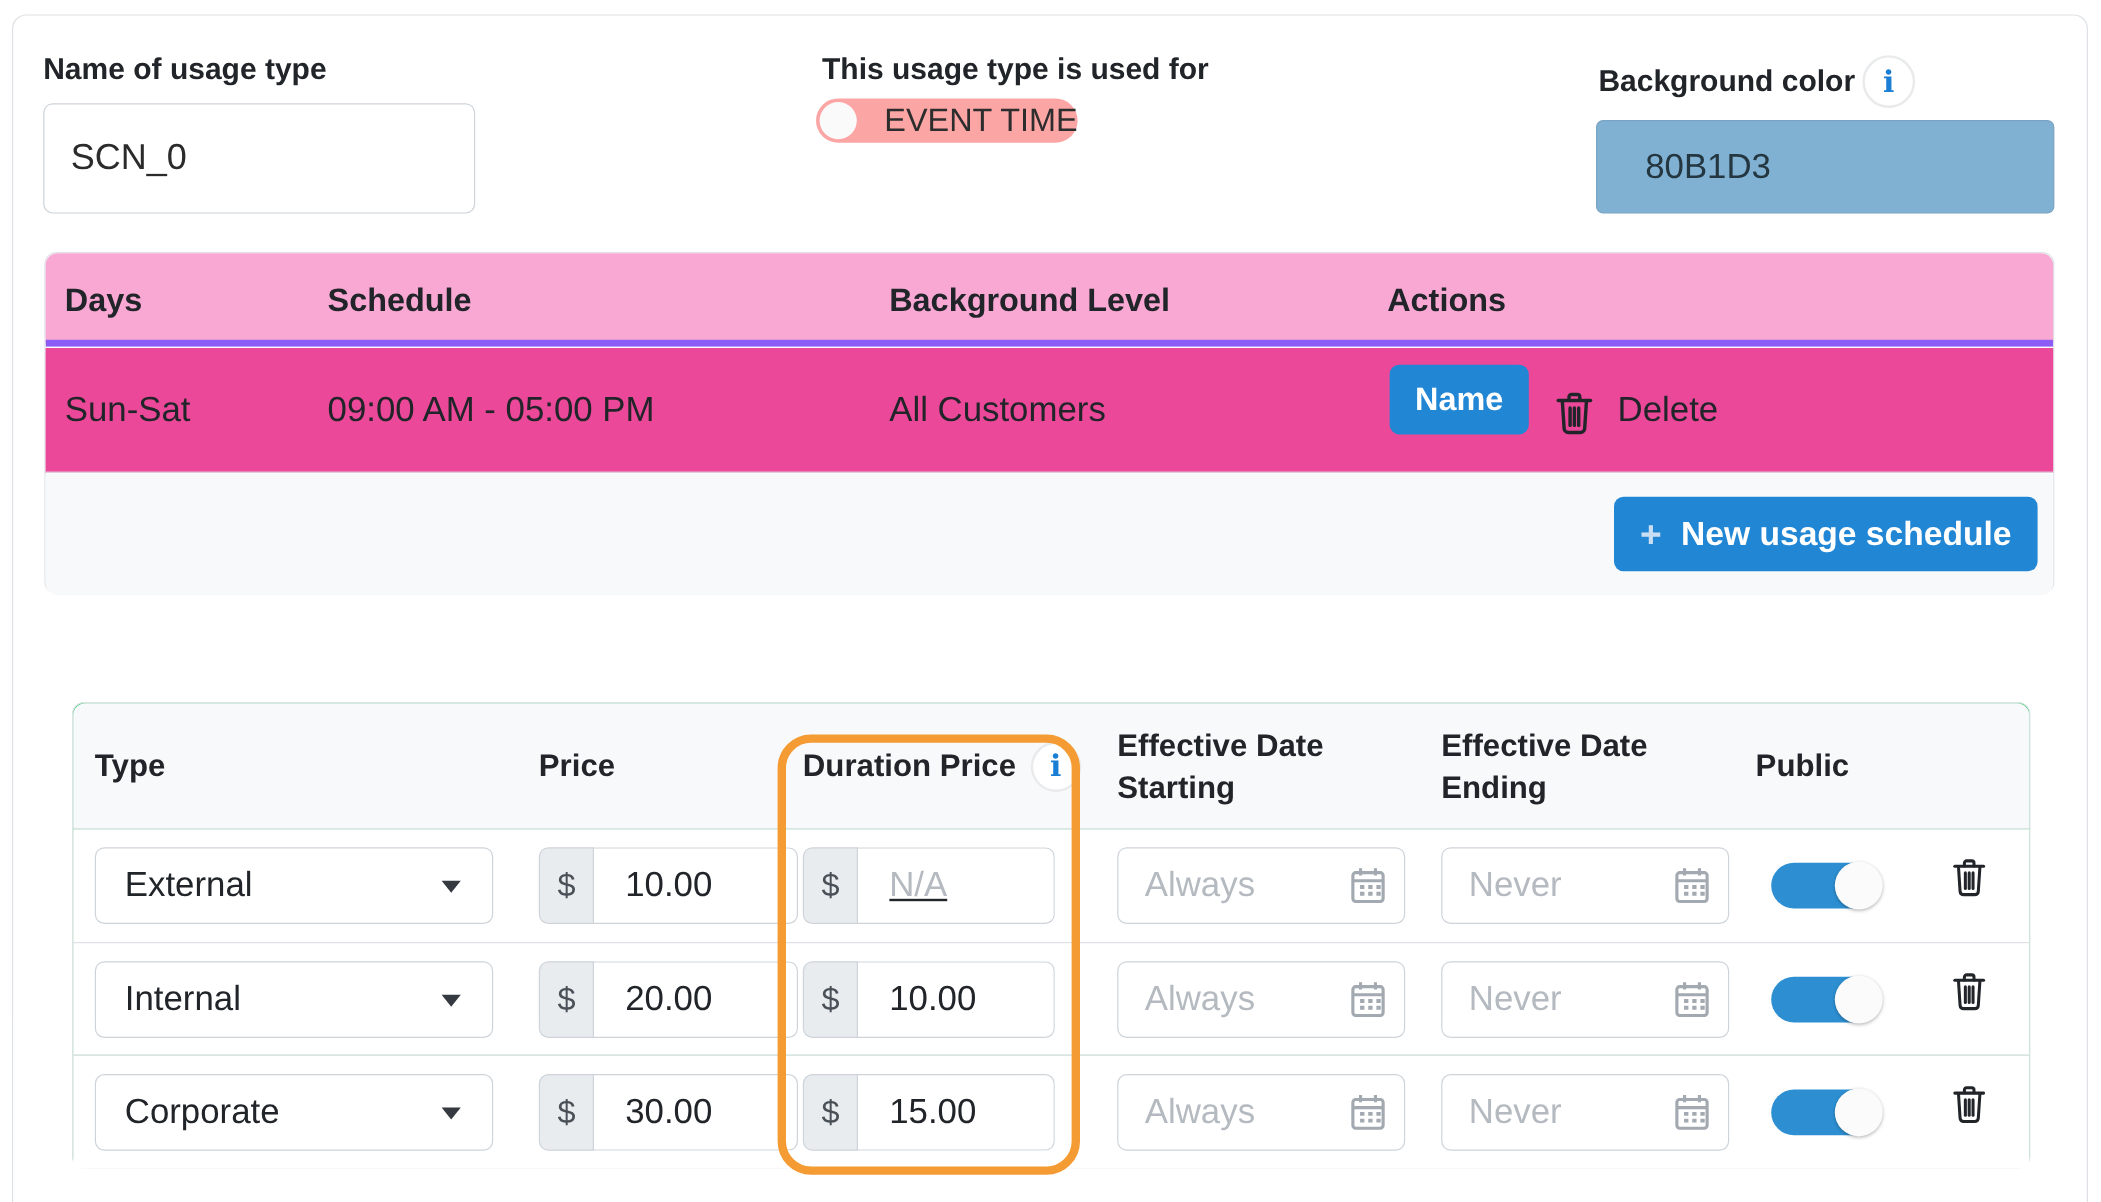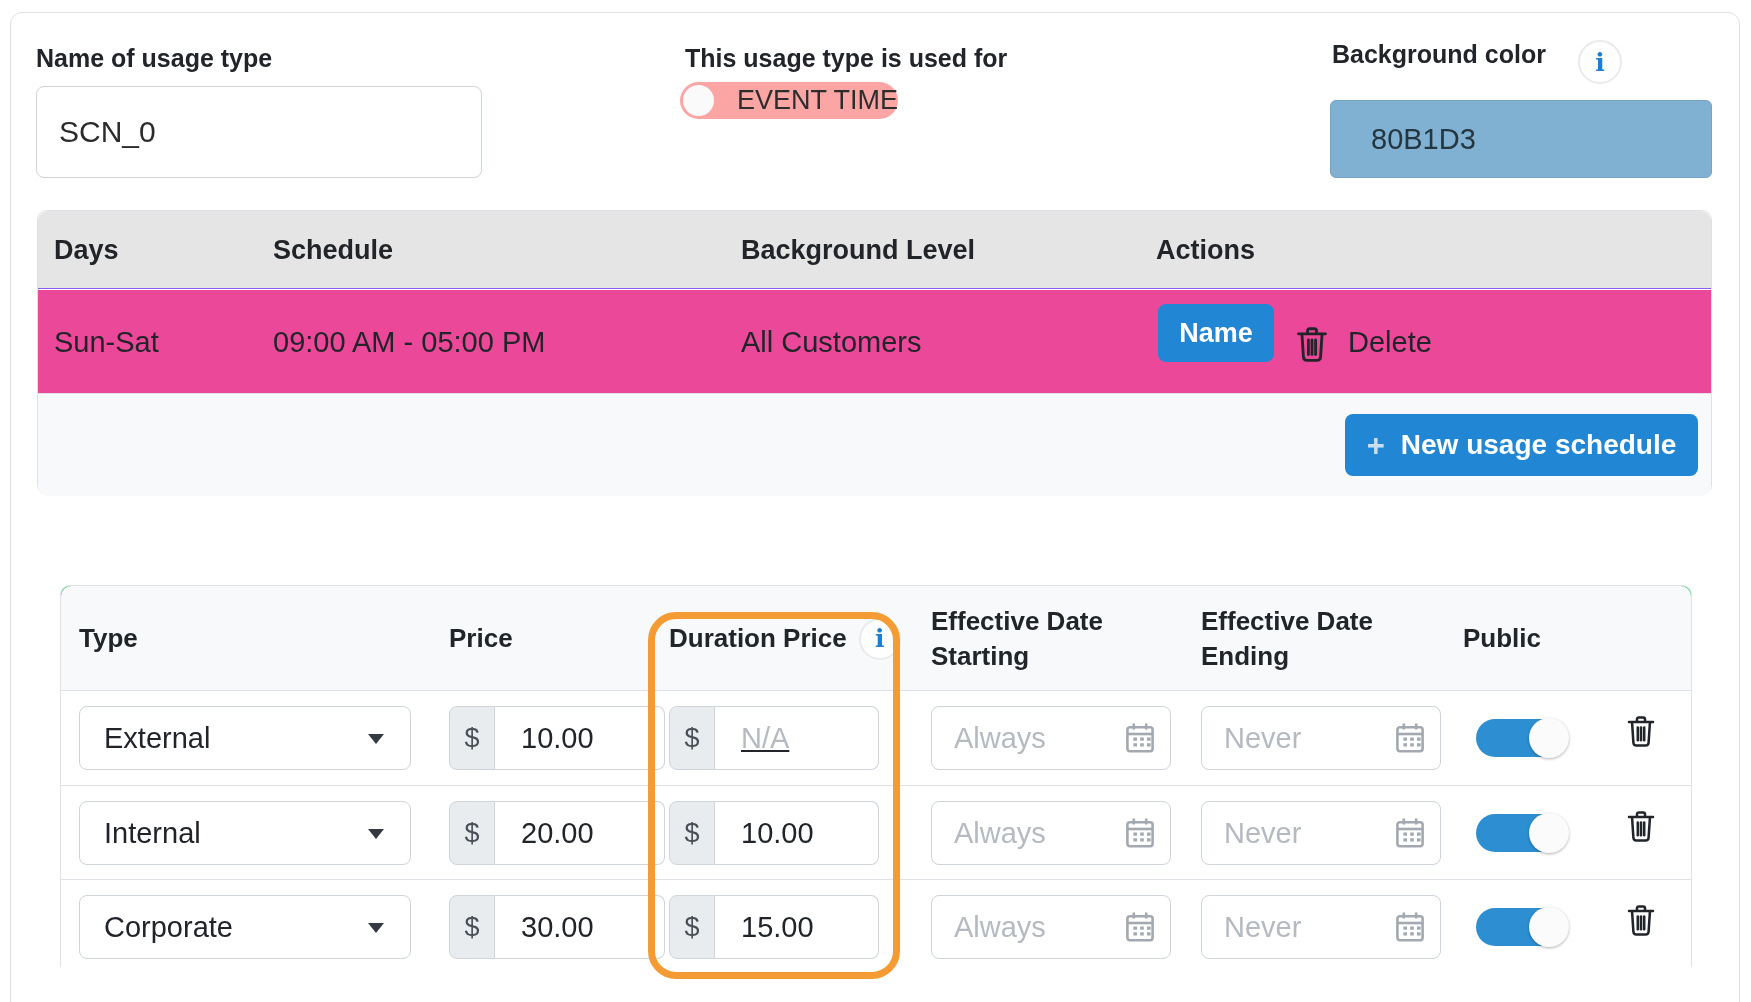--- a/index.html
+++ b/index.html
@@ -7,21 +7,21 @@
   .page {
     position:relative; width:1751px; height:1002px; overflow:hidden;
     font-family:"Liberation Sans","DejaVu Sans",sans-serif; color:#212529; background:#fff;
   }
   .card {
     position:absolute; left:10px; top:12px; width:1730px; height:1140px;
     border:1px solid #dee2e6; border-radius:12px; background:#fff;
   }
   .abs { position:absolute; }
   .toplabel { position:absolute; font-size:25px; font-weight:700; color:#212529; }
-  .labelrow { display:flex; align-items:flex-start; gap:32px; }
+  .labelrow { display:flex; align-items:center; gap:6px; }
 
   .info-circle {
     width:44px; height:44px; border-radius:50%; border:2px solid #e9eaec; background:#fff;
     display:flex; align-items:center; justify-content:center; flex:0 0 auto;
   }
   .info-circle span { font-family:"DejaVu Serif",serif; font-weight:700; font-size:25px; color:#1a7fd4; line-height:1; }
 
   input { outline:none; font-family:"Liberation Sans","DejaVu Sans",sans-serif; }
   .text-input {
     position:absolute; border:1px solid #ced4da; border-radius:8px; background:#fff;
@@ -36,21 +36,21 @@
     position:absolute; left:680px; top:82px; width:218px; height:37px; border-radius:19px;
     background:#fca5a5; display:flex; align-items:center; justify-content:flex-end;
   }
   .pill-knob { position:absolute; left:3px; top:3px; width:31px; height:31px; border-radius:50%; background:#fafafa; }
   .pill-text { font-size:27px; color:#2d2d2d; padding-left:14px; }
 
   
   .sched { position:absolute; left:37px; top:210px; width:1675px; height:285px;
            border:1px solid #dee2e6; border-radius:10px; background:#fff; }
   .sched-header { position:absolute; left:0; top:0; width:100%; height:78px;
-           background:#e5e5e5; border-bottom:1px solid #8b5cf6; border-radius:10px 10px 0 0; }
+           background:#f9a8d4; border-bottom:6px solid #8b5cf6; border-radius:10px 10px 0 0; }
   .sched-row { position:absolute; left:0; top:79px; width:100%; height:104px; background:#ec4899;
            border-bottom:1px solid #dee2e6; }
   .sched-footer { position:absolute; left:0; top:184px; width:100%; height:101px;
            background:#f8f9fa; border-radius:0 0 10px 10px; }
   .sched-hcell { position:absolute; top:0; height:78px; display:flex; align-items:center;
            font-size:27px; font-weight:700; }
   .sched-cell { position:absolute; top:0; height:104px; display:flex; align-items:center; font-size:29px; }
 
   .btn-blue {
     background:#2187d5; color:#fff; font-weight:700; border:none; border-radius:8px;
@@ -107,21 +107,21 @@
   .highlight-ring { position:absolute; left:648px; top:612px; width:252px; height:367px;
     border:7px solid #f49b33; border-radius:28px; z-index:6; pointer-events:none; }
 </style>
 </head>
 <body>
 
 <div class="page">
   <div class="card"></div>
 
   <div class="toplabel" style="left:36px; top:44px;">Name of usage type</div>
-  <input class="text-input" style="left: 36px; top: 86px; width: 446px; height: 92px;" value="SCN_0">
+  <input class="text-input" style="left: 36px; top: 86px; width: 360px; height: 92px;" value="SCN_0">
 
   <div class="toplabel" style="left:685px; top:44px;">This usage type is used for</div>
   <div class="pill">
     <div class="pill-knob"></div>
     <div class="pill-text">EVENT TIME</div>
   </div>
 
   <div class="abs labelrow" style="left:1332px; top:40px; height:56px;">
     <span class="toplabel" style="position:static;">Background color</span>
     <span class="info-circle">

